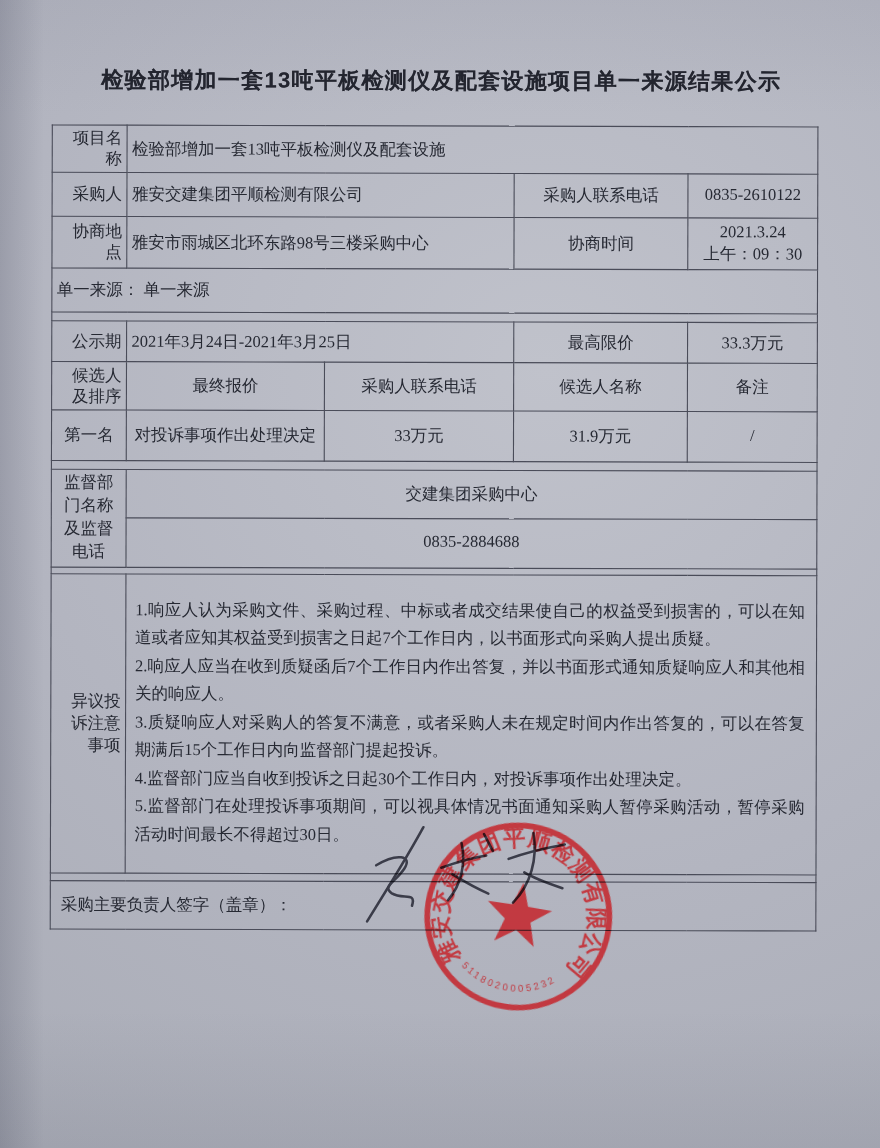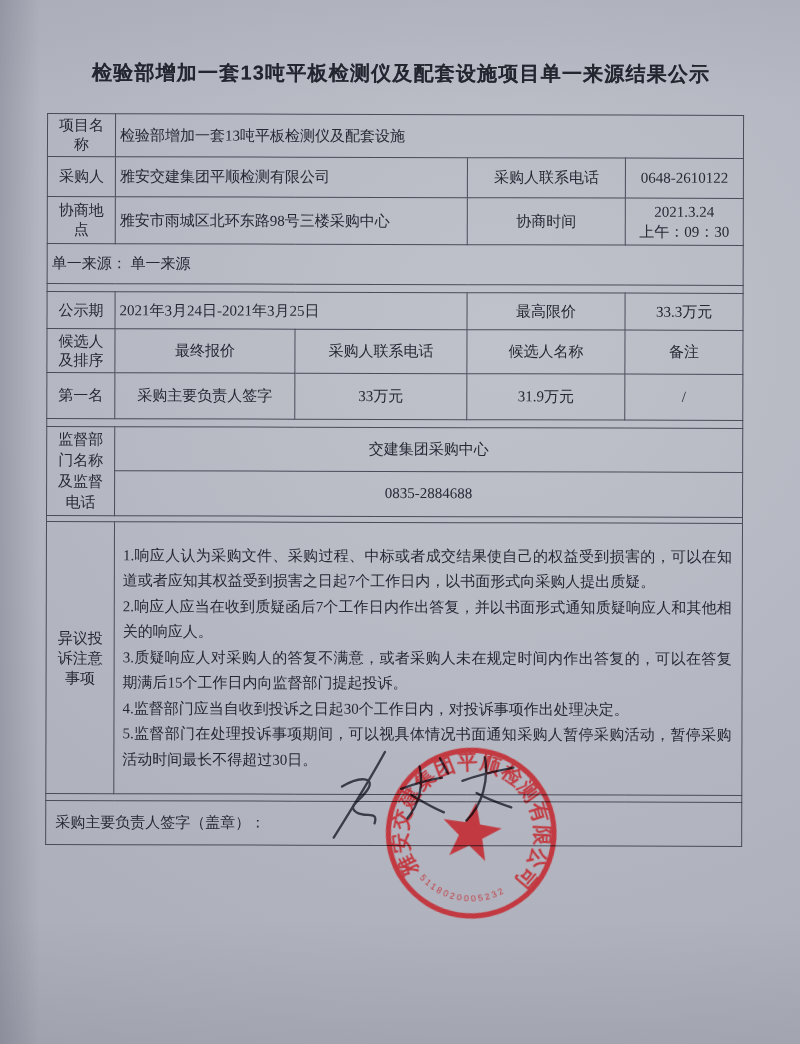--- a/index.html
+++ b/index.html
@@ -22,21 +22,21 @@
   table.main{
     position:absolute;left:46px;top:114px;width:696px;
     border-collapse:collapse;table-layout:fixed;
     color:#262933;font-size:15px;
   }
   table.main td{
     border:1.5px solid #4a4c59;
     padding:2px 4px;
     overflow:hidden;
   }
-  td.lbl{text-align:center;padding-left:4px;}
+  td.lbl{text-align:right;padding-left:4px;}
   td.ctr{text-align:center;}
   td.lft{text-align:left;padding-left:7px;}
   tr.spacer td{border-top:1.5px solid #4a4c59;border-bottom:1.5px solid #4a4c59;padding:0;}
   .two-line{line-height:20px;}
   .notice-box{
     height:268px;display:flex;flex-direction:column;justify-content:center;
     padding:0 10px 0 8px;line-height:25.5px;font-size:15px;text-align:justify;
   }
   .sig-row-text{display:inline-block;}
   
@@ -71,21 +71,21 @@
     <tbody>
         <tr style="height:43px">
       <td class="lbl">项目名称</td>
       <td class="lft" colspan="4">检验部增加一套13吨平板检测仪及配套设施</td>
     </tr>
 
     <tr style="height:40px">
       <td class="lbl">采购人</td>
       <td class="lft" colspan="2">雅安交建集团平顺检测有限公司</td>
       <td class="ctr">采购人联系电话</td>
-      <td class="ctr">0648-2610122</td>
+      <td class="ctr">0835-2610122</td>
     </tr>
 
     <tr style="height:47px">
       <td class="lbl">协商地点</td>
       <td class="lft" colspan="2">雅安市雨城区北环东路98号三楼采购中心</td>
       <td class="ctr">协商时间</td>
       <td class="ctr">
         <div class="two-line">
           <div>2021.3.24</div>
           <div>上午：09：30</div>
@@ -114,21 +114,21 @@
     <tr style="height:44px">
       <td class="lbl">候选人及排序</td>
       <td class="ctr">最终报价</td>
       <td class="ctr">采购人联系电话</td>
       <td class="ctr">候选人名称</td>
       <td class="ctr">备注</td>
     </tr>
 
     <tr style="height:46px">
       <td class="ctr">第一名</td>
-      <td class="ctr">采购主要负责人签字</td>
+      <td class="ctr">对投诉事项作出处理决定</td>
       <td class="ctr">33万元</td>
       <td class="ctr">31.9万元</td>
       <td class="ctr">/</td>
     </tr>
 
     <tr class="spacer" style="height:8px">
       <td colspan="5"></td>
     </tr>
 
     <tr style="height:36px">

